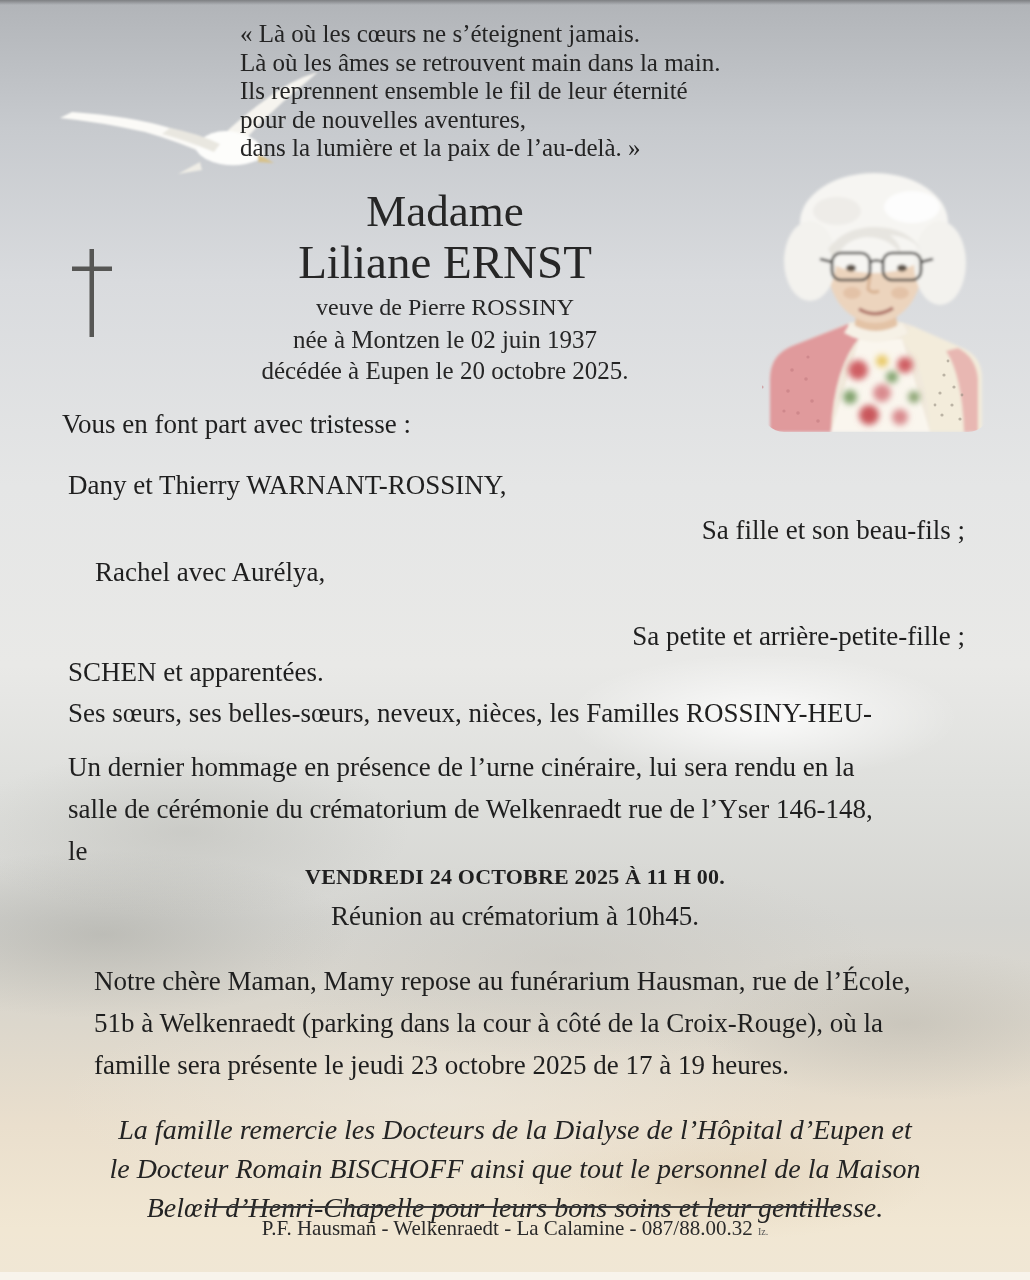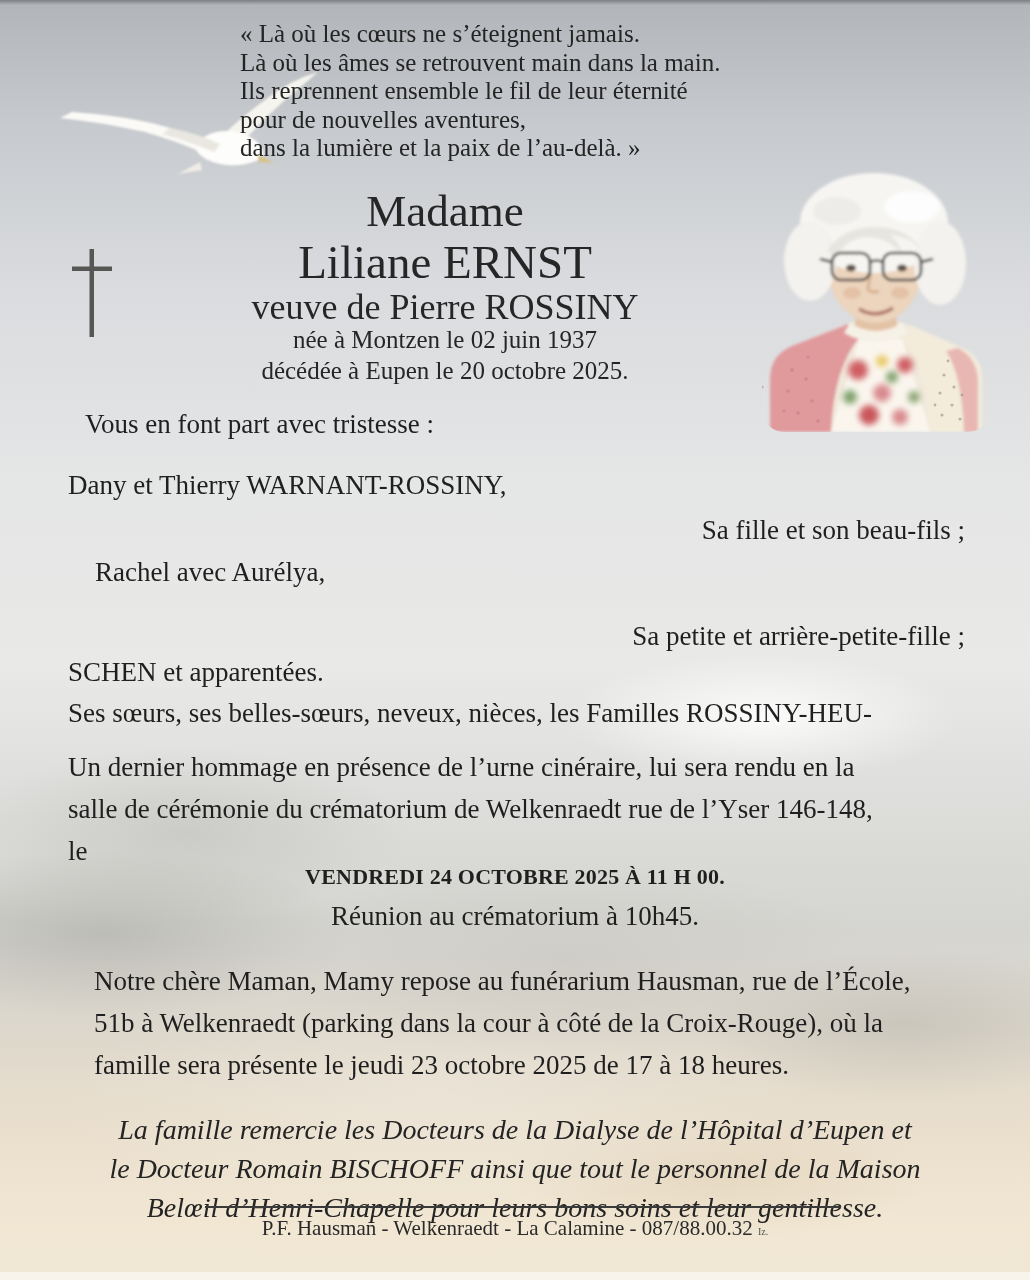--- a/index.html
+++ b/index.html
@@ -27,21 +27,21 @@
 
   .abs{position:absolute;}
   .line{white-space:nowrap;}
   .center{text-align:center;}
   .right{text-align:right;}
 
   .quote{top:20px;left:240px;width:660px;font-size:25px;line-height:28.5px;text-align:left;color:#242424;}
   .namewrap{top:186px;left:145px;width:600px;text-align:center;color:#262626;}
   .t-madame{font-size:45px;line-height:50px;}
   .t-name{font-size:47px;line-height:52px;}
-  .t-veuve{font-size:36px;line-height:34px;margin-top:2px;}
+  .t-veuve{font-size:24px;line-height:34px;margin-top:2px;}
   .t-small{font-size:25px;line-height:31px;}
 
   .body-text{font-size:27px;}
   .lh{line-height:41px;}
   .lh2{line-height:42px;}
 
   .bold-date{top:864px;left:0;width:1030px;font-size:22px;font-weight:bold;letter-spacing:0.2px;}
   .reunion{top:901px;left:0;width:1030px;font-size:27px;}
 
   .thanks{top:1110px;left:0;width:1030px;font-size:28px;font-style:italic;line-height:39px;color:#242424;}
@@ -171,21 +171,21 @@
   </div>
 
   <div class="abs namewrap">
     <div class="t-madame line">Madame</div>
     <div class="t-name line">Liliane ERNST</div>
     <div class="t-veuve line">veuve de Pierre ROSSINY</div>
     <div class="t-small line">née à Montzen le 02 juin 1937</div>
     <div class="t-small line">décédée à Eupen le 20 octobre 2025.</div>
   </div>
 
-  <div class="abs body-text line" style="top:409px;left:85px;">Vous en font part avec tristesse :</div>
+  <div class="abs body-text line" style="top:409px;left:62px;">Vous en font part avec tristesse :</div>
 
   <div class="abs body-text line" style="top:470px;left:68px;">Dany et Thierry WARNANT-ROSSINY,</div>
   <div class="abs body-text line right" style="top:515px;right:65px;">Sa fille et son beau-fils ;</div>
 
   <div class="abs body-text line" style="top:557px;left:95px;">Rachel avec Aurélya,</div>
   <div class="abs body-text line right" style="top:621px;right:65px;">Sa petite et arrière-petite-fille ;</div>
 
   <div class="abs body-text lh" style="top:652px;left:68px;width:930px;">
     <div class="line">SCHEN et apparentées.</div>
     <div class="line">Ses sœurs, ses belles-sœurs, neveux, nièces, les Familles ROSSINY-HEU-</div>
@@ -196,21 +196,21 @@
     <div class="line">salle de cérémonie du crématorium de Welkenraedt rue de l’Yser 146-148,</div>
     <div class="line">le</div>
   </div>
 
   <div class="abs bold-date center line">VENDREDI 24 OCTOBRE 2025 À 11 H 00.</div>
   <div class="abs reunion center line">Réunion au crématorium à 10h45.</div>
 
   <div class="abs body-text lh2" style="top:960px;left:68px;width:930px;margin-left:26px;">
     <div class="line">Notre chère Maman, Mamy repose au funérarium Hausman, rue de l’École,</div>
     <div class="line">51b à Welkenraedt (parking dans la cour à côté de la Croix-Rouge), où la</div>
-    <div class="line">famille sera présente le jeudi 23 octobre 2025 de 17 à 18 heures.</div>
+    <div class="line">famille sera présente le jeudi 23 octobre 2025 de 17 à 19 heures.</div>
   </div>
 
   <div class="abs thanks center">
     <div class="line">La famille remercie les Docteurs de la Dialyse de l’Hôpital d’Eupen et</div>
     <div class="line">le Docteur Romain BISCHOFF ainsi que tout le personnel de la Maison</div>
     <div class="line">Belœil d’Henri-Chapelle pour leurs bons soins et leur gentillesse.</div>
   </div>
 
   <div class="abs rule"></div>
 

